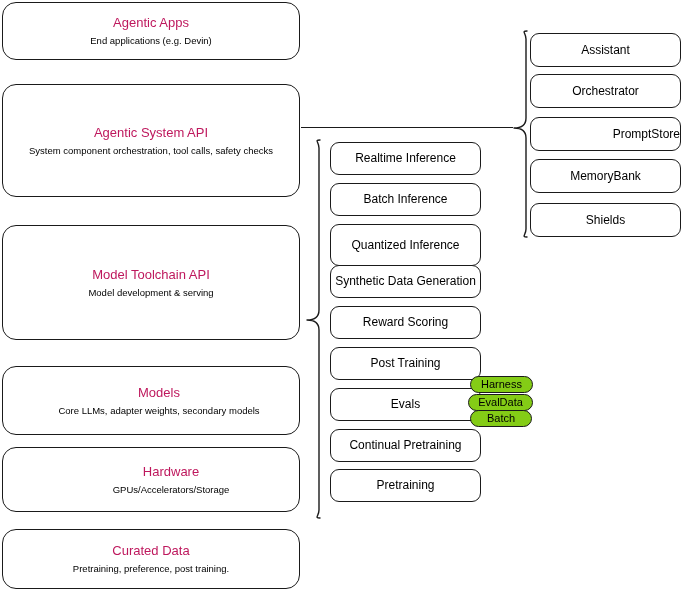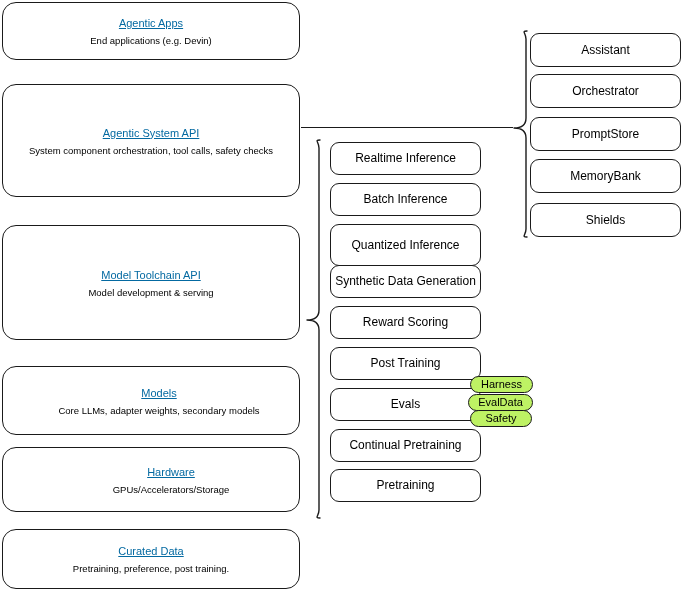--- a/index.html
+++ b/index.html
@@ -27,41 +27,40 @@
     flex-direction: column;
     align-items: center;
     justify-content: center;
     text-align: center;
     border-radius: 12px;
   }
   .layer {
     border-radius: 14px;
   }
   .layer .title {
-    font-size: 11px;
+    font-size: 13px;
     line-height: 16px;
-    color: #0369a1;
-    text-decoration: underline;
+    color: #be185d;
   }
   .layer .sub {
     font-size: 9.5px;
     line-height: 13px;
     margin-top: 3px;
     color: #000;
   }
   .cap {
     border-radius: 9px;
     font-size: 12px;
     line-height: 15px;
   }
   .pill {
     position: absolute;
     box-sizing: border-box;
     border: 1.2px solid #1a1a1a;
-    background: #bef264;
+    background: #84cc16;
     border-radius: 999px;
     display: flex;
     align-items: center;
     justify-content: center;
     font-size: 11px;
     line-height: 13px;
     text-align: left;
   }
   .brace {
     position: absolute;
@@ -155,30 +154,30 @@
     <span>Pretraining</span>
   </div>
 
   <div class="pill" style="left:470px; top:376px; width:63px; height:17px;">
     <span>Harness</span>
   </div>
   <div class="pill" style="left:468px; top:394px; width:65px; height:17px;">
     <span>EvalData</span>
   </div>
   <div class="pill" style="left:470px; top:410px; width:62px; height:17px;">
-    <span>Safety</span>
+    <span>Batch</span>
   </div>
 
   <div class="node cap" style="left:530px; top:33px; width:151px; height:34px;">
     <span>Assistant</span>
   </div>
   <div class="node cap" style="left:530px; top:74px; width:151px; height:34px;">
     <span>Orchestrator</span>
   </div>
-  <div class="node cap" style="left:530px; top:117px; width:151px; height:34px;">
+  <div class="node cap" style="left:530px; top:117px; width:151px; height:34px;align-items:flex-end;">
     <span>PromptStore</span>
   </div>
   <div class="node cap" style="left:530px; top:159px; width:151px; height:34px;">
     <span>MemoryBank</span>
   </div>
   <div class="node cap" style="left:530px; top:203px; width:151px; height:34px;">
     <span>Shields</span>
   </div>
 
 </div>

